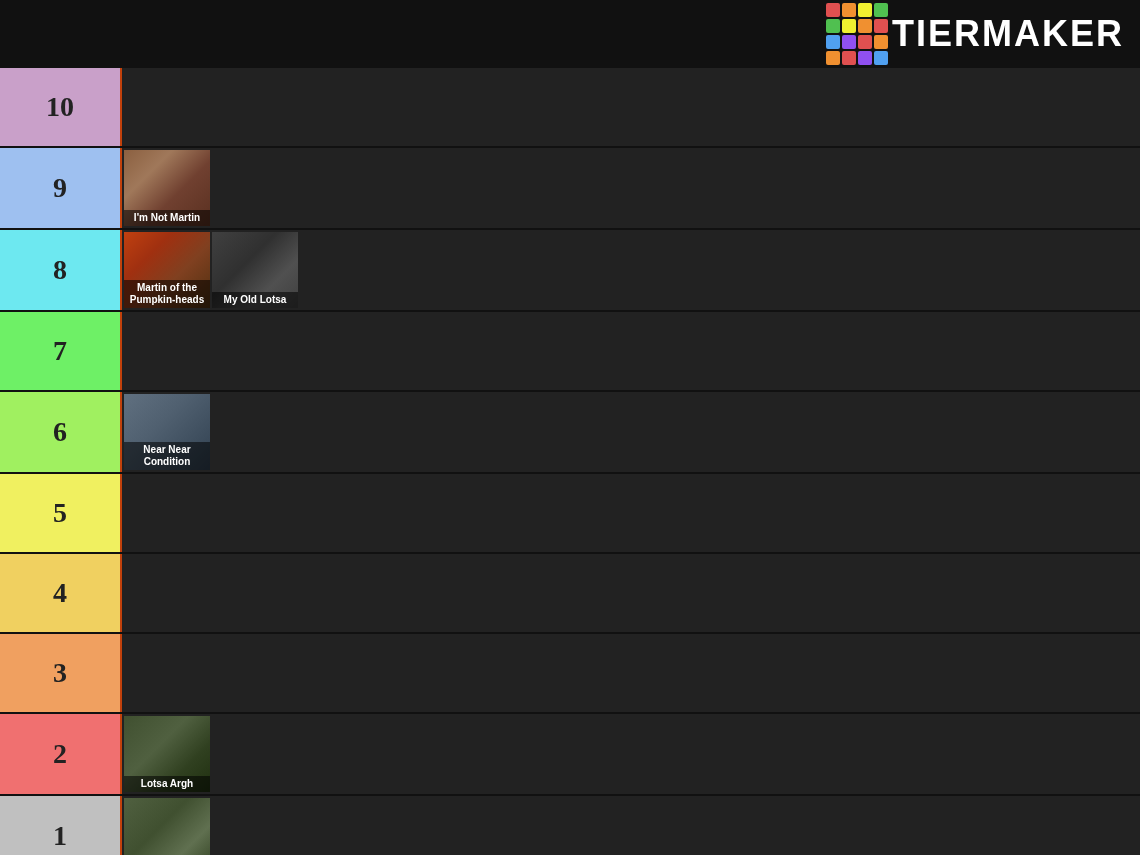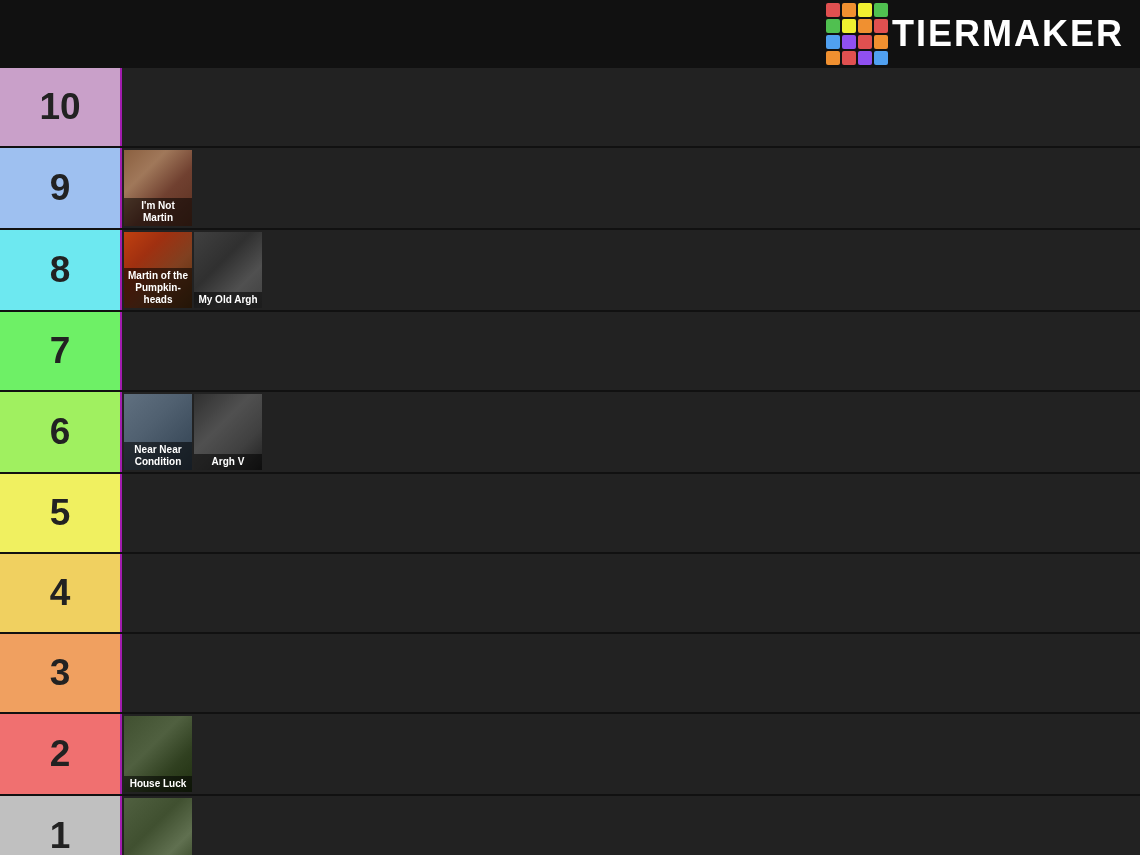--- a/index.html
+++ b/index.html
@@ -54,38 +54,39 @@
       flex-direction: row;
       border-bottom: 2px solid #111;
       min-height: 80px;
     }
     .tier-label {
       width: 122px;
       min-width: 122px;
       display: flex;
       align-items: center;
       justify-content: center;
-      font-size: 37px;
+      font-size: 28px;
       font-weight: bold;
       color: #222;
-      border-right: 2px solid #a21caf;
+      border-right: 2px solid #c2410c;
+      font-family: Liberation Serif, serif;
     }
     .tier-content {
       display: flex;
       flex-direction: row;
       flex-wrap: nowrap;
       align-items: center;
       background: #222;
       flex: 1;
       padding: 2px;
       gap: 2px;
     }
     .tier-item {
       position: relative;
-      width: 68px;
+      width: 86px;
       height: 76px;
       flex-shrink: 0;
       overflow: hidden;
       cursor: pointer;
       text-decoration: underline;
     }
     .tier-item-bg {
       width: 100%;
       height: 100%;
       background-size: cover;
@@ -188,59 +189,55 @@
       </div>
       <div class="tier-row">
         <div class="tier-label tier-8" style="background-color: rgb(109, 232, 240);">8</div>
         <div class="tier-content">
           <div class="tier-item">
             <div class="tier-item-bg img-return-pumpkin"></div>
             <div class="tier-item-label">Martin of the Pumpkin-heads</div>
           </div>
           <div class="tier-item">
             <div class="tier-item-bg img-my-old-house"></div>
-            <div class="tier-item-label">My Old Argh</div>
+            <div class="tier-item-label">My Old Lotsa</div>
           </div>
         </div>
       </div>
       <div class="tier-row">
         <div class="tier-label tier-7" style="background-color: rgb(110, 240, 102);">7</div>
         <div class="tier-content"></div>
       </div>
       <div class="tier-row">
         <div class="tier-label tier-6" style="background-color: rgb(160, 240, 96);">6</div>
         <div class="tier-content">
           <div class="tier-item">
             <div class="tier-item-bg img-near-mint"></div>
             <div class="tier-item-label">Near Near Condition</div>
           </div>
-          <div class="tier-item">
-            <div class="tier-item-bg img-argh-v"></div>
-            <div class="tier-item-label">Argh V</div>
-          </div>
         </div>
       </div>
       <div class="tier-row">
         <div class="tier-label tier-5" style="background-color: rgb(240, 240, 96);">5</div>
         <div class="tier-content"></div>
       </div>
       <div class="tier-row">
         <div class="tier-label tier-4" style="background-color: rgb(240, 208, 96);">4</div>
         <div class="tier-content"></div>
       </div>
       <div class="tier-row">
         <div class="tier-label tier-3" style="background-color: rgb(240, 160, 96);">3</div>
         <div class="tier-content"></div>
       </div>
       <div class="tier-row">
         <div class="tier-label tier-2" style="background-color: rgb(240, 112, 112);">2</div>
         <div class="tier-content">
           <div class="tier-item">
             <div class="tier-item-bg img-lotsa-luck"></div>
-            <div class="tier-item-label">House Luck</div>
+            <div class="tier-item-label">Lotsa Argh</div>
           </div>
         </div>
       </div>
       <div class="tier-row">
         <div class="tier-label tier-1" style="background-color: rgb(192, 192, 192);">1</div>
         <div class="tier-content">
           <div class="tier-item">
             <div class="tier-item-bg img-spores"></div>
           </div>
         </div>

